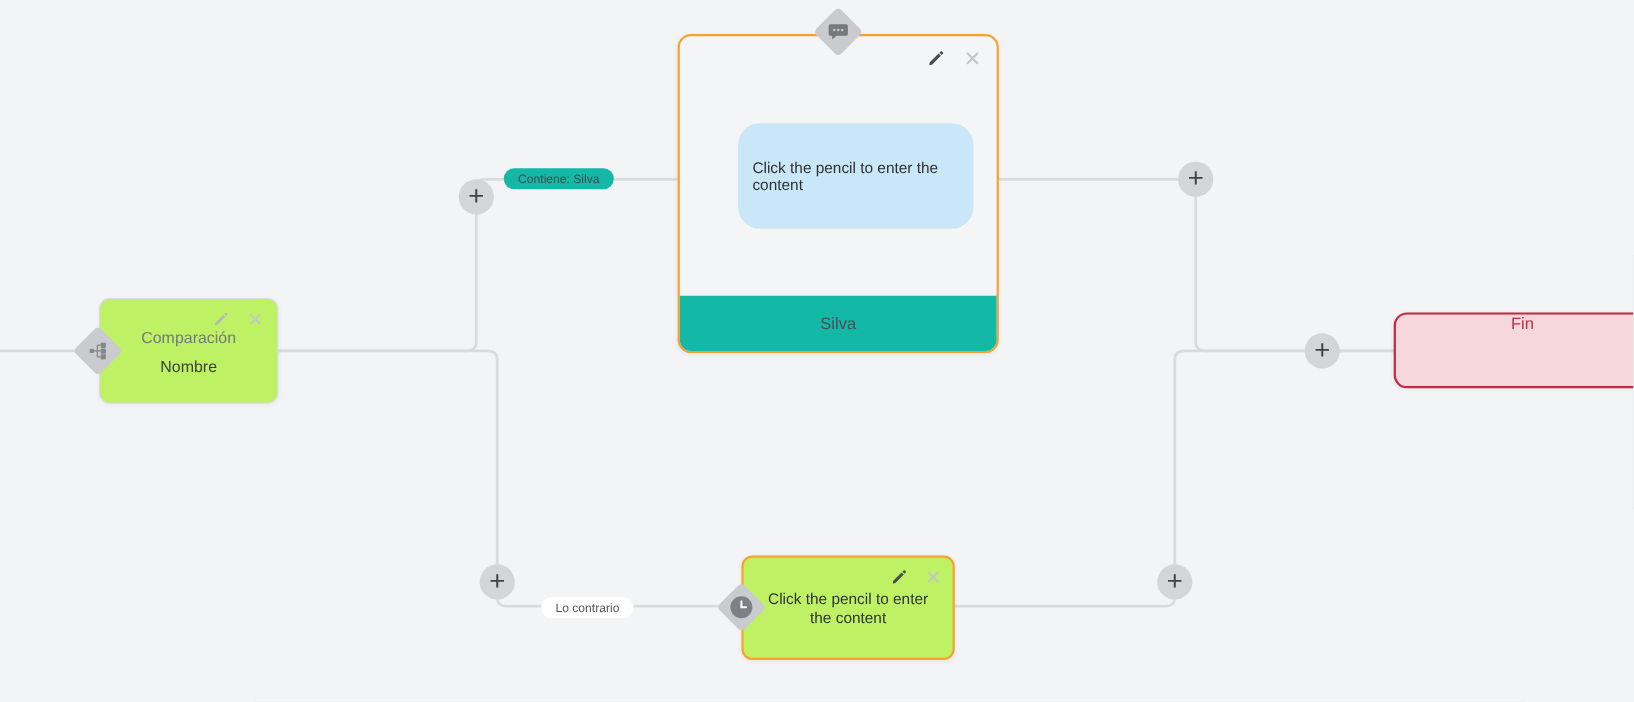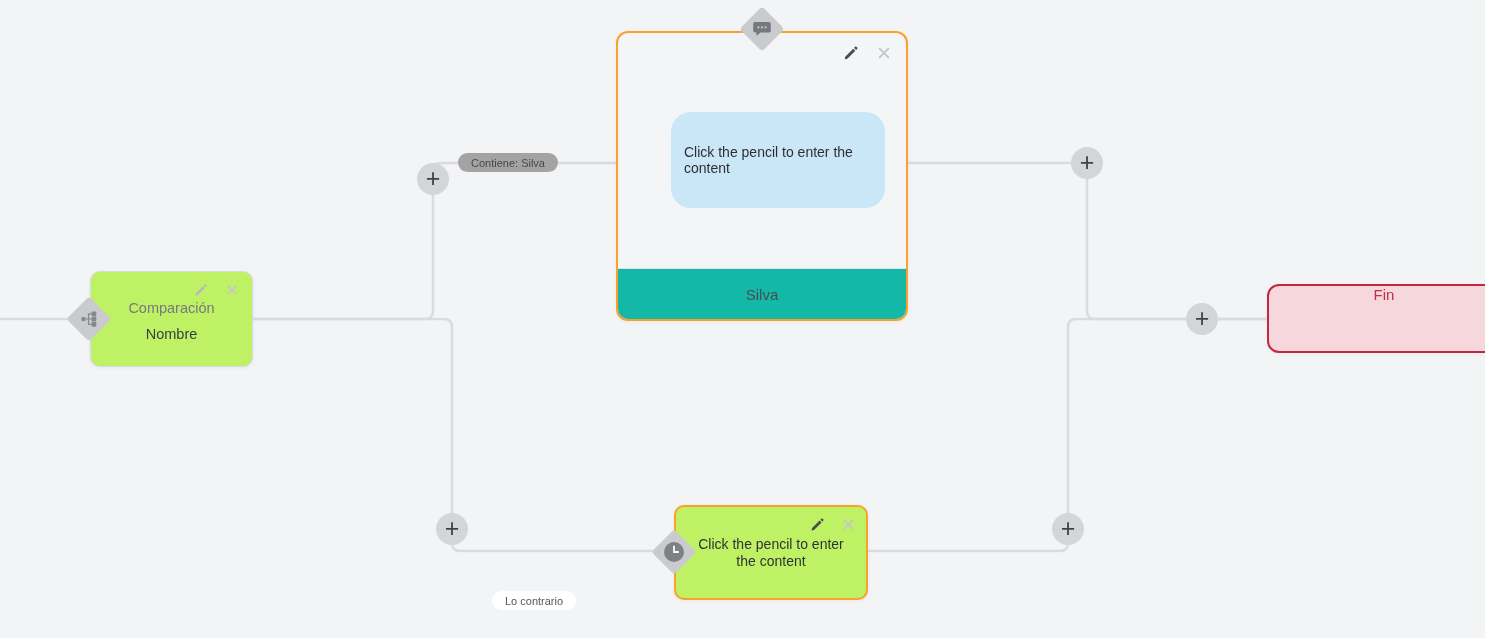--- a/index.html
+++ b/index.html
@@ -60,22 +60,22 @@
 
   
   .plus-btn{position:absolute;width:32px;height:32px;border-radius:50%;background:#d3d5d8;
             display:flex;align-items:center;justify-content:center;z-index:5;cursor:pointer;
             font-size:25px;font-weight:400;color:#3f4246;line-height:1;}
   .plus-btn span{margin-top:-2px;}
 
   
   .edge-label{position:absolute;height:19px;border-radius:10px;display:flex;align-items:center;
               justify-content:center;font-size:11px;z-index:2;padding:0 13px;box-sizing:border-box;}
-  .edge-label.gray{background:#a3a3a3;color:#47494e;}
-  .edge-label.white{background:#ffffff;color:#55575b;margin-top:48px;}
+  .edge-label.gray{background:#14b8a6;color:#47494e;}
+  .edge-label.white{background:#ffffff;color:#55575b;}
 </style>
 </head>
 <body>
 
 <div class="canvas">
 
   <svg class="edges" width="1485" height="638" viewBox="0 0 1485 638">
     <g fill="none" stroke="#d9dbde" stroke-width="2.5">
       <path d="M0 319 H73"></path>
       <path d="M253 319 H444 Q452 319 452 327 V543 Q452 551 460 551 H659"></path>

